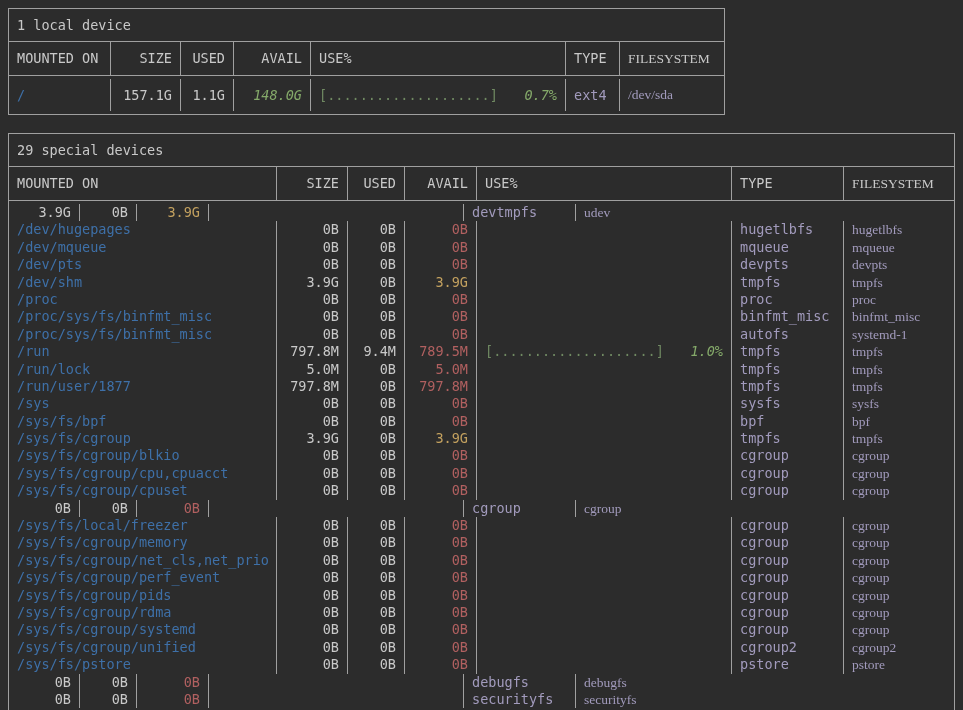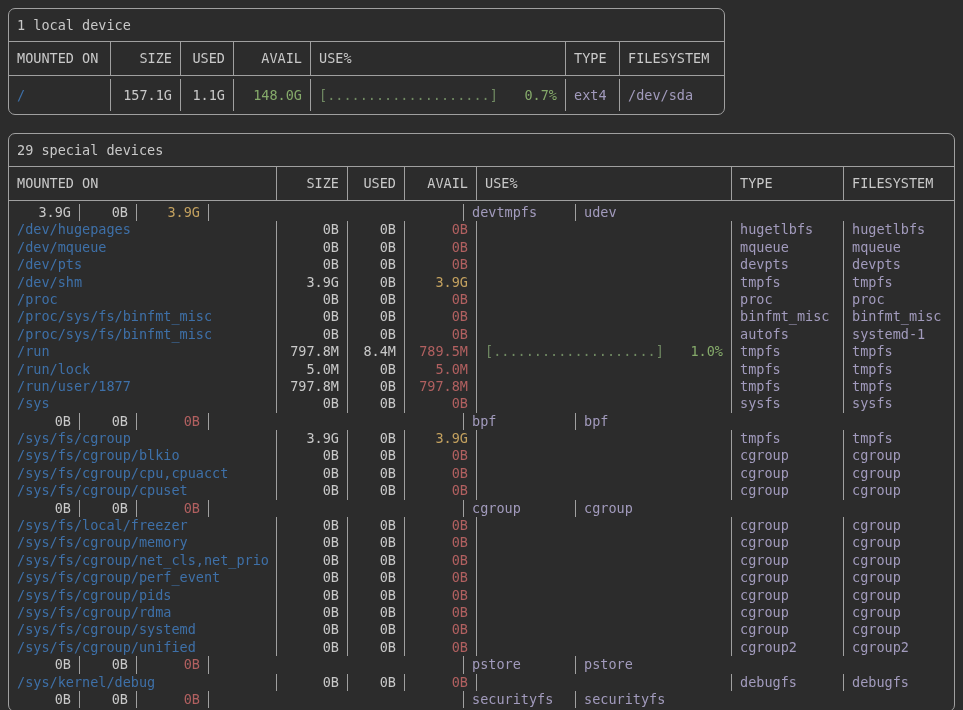--- a/index.html
+++ b/index.html
@@ -6,21 +6,21 @@
   body{
     background:var(--bg,#2c2c2c);
     width:963px;height:710px;
     padding:8px;box-sizing:border-box;
     font-family:"DejaVu Sans Mono","Liberation Mono",monospace;
     font-size:13.5px;
     color:var(--fg,#c9c9c9);
   }
   .duf-table{
     border:1px solid var(--border,#a0a0a0);
-    border-radius:7px;
+    border-radius:0;
     overflow:hidden;
     background:transparent;
   }
   .t1{width:715px;margin-bottom:18px;}
   .t2{width:945px;}
   .title-row{
     height:32px;line-height:32px;
     padding:0 8px;
     border-bottom:1px solid var(--border,#a0a0a0);
     white-space:pre;
@@ -31,38 +31,38 @@
     border-bottom:1px solid var(--border,#a0a0a0);
   }
   .cell{
     box-sizing:border-box;
     padding:0 8px;
     border-right:1px solid var(--border,#a0a0a0);
     white-space:pre;
     overflow:hidden;
     flex:none;
   }
-  .cell:last-child{border-right:none;}
+  .cell:last-child{border-right:none;font-family:Liberation Serif, serif;}
   .data-rows{padding:3px 0 3px;}
   .row{display:flex;height:17.4px;line-height:17.4px;}
   .t1 .row{height:32px;line-height:32px;}
   
   .t1 .c0{width:102px}.t1 .c1{width:70px}.t1 .c2{width:53px}.t1 .c3{width:77px}
   .t1 .c4{width:255px}.t1 .c5{width:54px}.t1 .c6{width:104px}
   
   .t2 .c0{width:268px}.t2 .c1{width:71px}.t2 .c2{width:57px}.t2 .c3{width:72px}
   .t2 .c4{width:255px}.t2 .c5{width:112px}.t2 .c6{width:110px}
   .num{text-align:right;}
   .header-row .c4{text-align:left;}
   .usecell{display:flex;justify-content:space-between;}
   .mnt{color:var(--blue,#3e70a8);}
   .typ{color:var(--purple,#a29bbd);}
   .red{color:var(--red,#b16060);}
   .yellow{color:var(--yellow,#c3a15f);}
-  .green{color:var(--green,#85aa6a);}
+  .green{color:var(--green,#85aa6a);font-style:italic;}
   .bar{color:var(--bargreen,#708a62);}
 </style>
 </head>
 <body>
 
 <div class="duf-table t1">
   <div class="title-row">1 local device</div>
   <div class="header-row">
       <div class="cell c0">MOUNTED ON</div>
       <div class="cell c1 num">SIZE</div>
@@ -164,21 +164,21 @@
         <div class="cell c1 num">0B</div>
         <div class="cell c2 num">0B</div>
         <div class="cell c3 num red">0B</div>
         <div class="cell c4 usecell"><span class="bar"></span><span class="pct green"></span></div>
         <div class="cell c5 typ">autofs</div>
         <div class="cell c6 typ">systemd-1</div>
       </div>
       <div class="row">
         <div class="cell c0 mnt">/run</div>
         <div class="cell c1 num">797.8M</div>
-        <div class="cell c2 num">8.4M</div>
+        <div class="cell c2 num">9.4M</div>
         <div class="cell c3 num red">789.5M</div>
         <div class="cell c4 usecell"><span class="bar">[....................]</span><span class="pct green">1.0%</span></div>
         <div class="cell c5 typ">tmpfs</div>
         <div class="cell c6 typ">tmpfs</div>
       </div>
       <div class="row">
         <div class="cell c0 mnt">/run/lock</div>
         <div class="cell c1 num">5.0M</div>
         <div class="cell c2 num">0B</div>
         <div class="cell c3 num red">5.0M</div>
@@ -198,20 +198,21 @@
       <div class="row">
         <div class="cell c0 mnt">/sys</div>
         <div class="cell c1 num">0B</div>
         <div class="cell c2 num">0B</div>
         <div class="cell c3 num red">0B</div>
         <div class="cell c4 usecell"><span class="bar"></span><span class="pct green"></span></div>
         <div class="cell c5 typ">sysfs</div>
         <div class="cell c6 typ">sysfs</div>
       </div>
       <div class="row">
+        <div class="cell c0 mnt">/sys/fs/bpf</div>
         <div class="cell c1 num">0B</div>
         <div class="cell c2 num">0B</div>
         <div class="cell c3 num red">0B</div>
         <div class="cell c4 usecell"><span class="bar"></span><span class="pct green"></span></div>
         <div class="cell c5 typ">bpf</div>
         <div class="cell c6 typ">bpf</div>
       </div>
       <div class="row">
         <div class="cell c0 mnt">/sys/fs/cgroup</div>
         <div class="cell c1 num">3.9G</div>
@@ -322,29 +323,29 @@
       <div class="row">
         <div class="cell c0 mnt">/sys/fs/cgroup/unified</div>
         <div class="cell c1 num">0B</div>
         <div class="cell c2 num">0B</div>
         <div class="cell c3 num red">0B</div>
         <div class="cell c4 usecell"><span class="bar"></span><span class="pct green"></span></div>
         <div class="cell c5 typ">cgroup2</div>
         <div class="cell c6 typ">cgroup2</div>
       </div>
       <div class="row">
+        <div class="cell c0 mnt">/sys/fs/pstore</div>
         <div class="cell c1 num">0B</div>
         <div class="cell c2 num">0B</div>
         <div class="cell c3 num red">0B</div>
         <div class="cell c4 usecell"><span class="bar"></span><span class="pct green"></span></div>
         <div class="cell c5 typ">pstore</div>
         <div class="cell c6 typ">pstore</div>
       </div>
       <div class="row">
-        <div class="cell c0 mnt">/sys/kernel/debug</div>
         <div class="cell c1 num">0B</div>
         <div class="cell c2 num">0B</div>
         <div class="cell c3 num red">0B</div>
         <div class="cell c4 usecell"><span class="bar"></span><span class="pct green"></span></div>
         <div class="cell c5 typ">debugfs</div>
         <div class="cell c6 typ">debugfs</div>
       </div>
       <div class="row">
         <div class="cell c1 num">0B</div>
         <div class="cell c2 num">0B</div>

